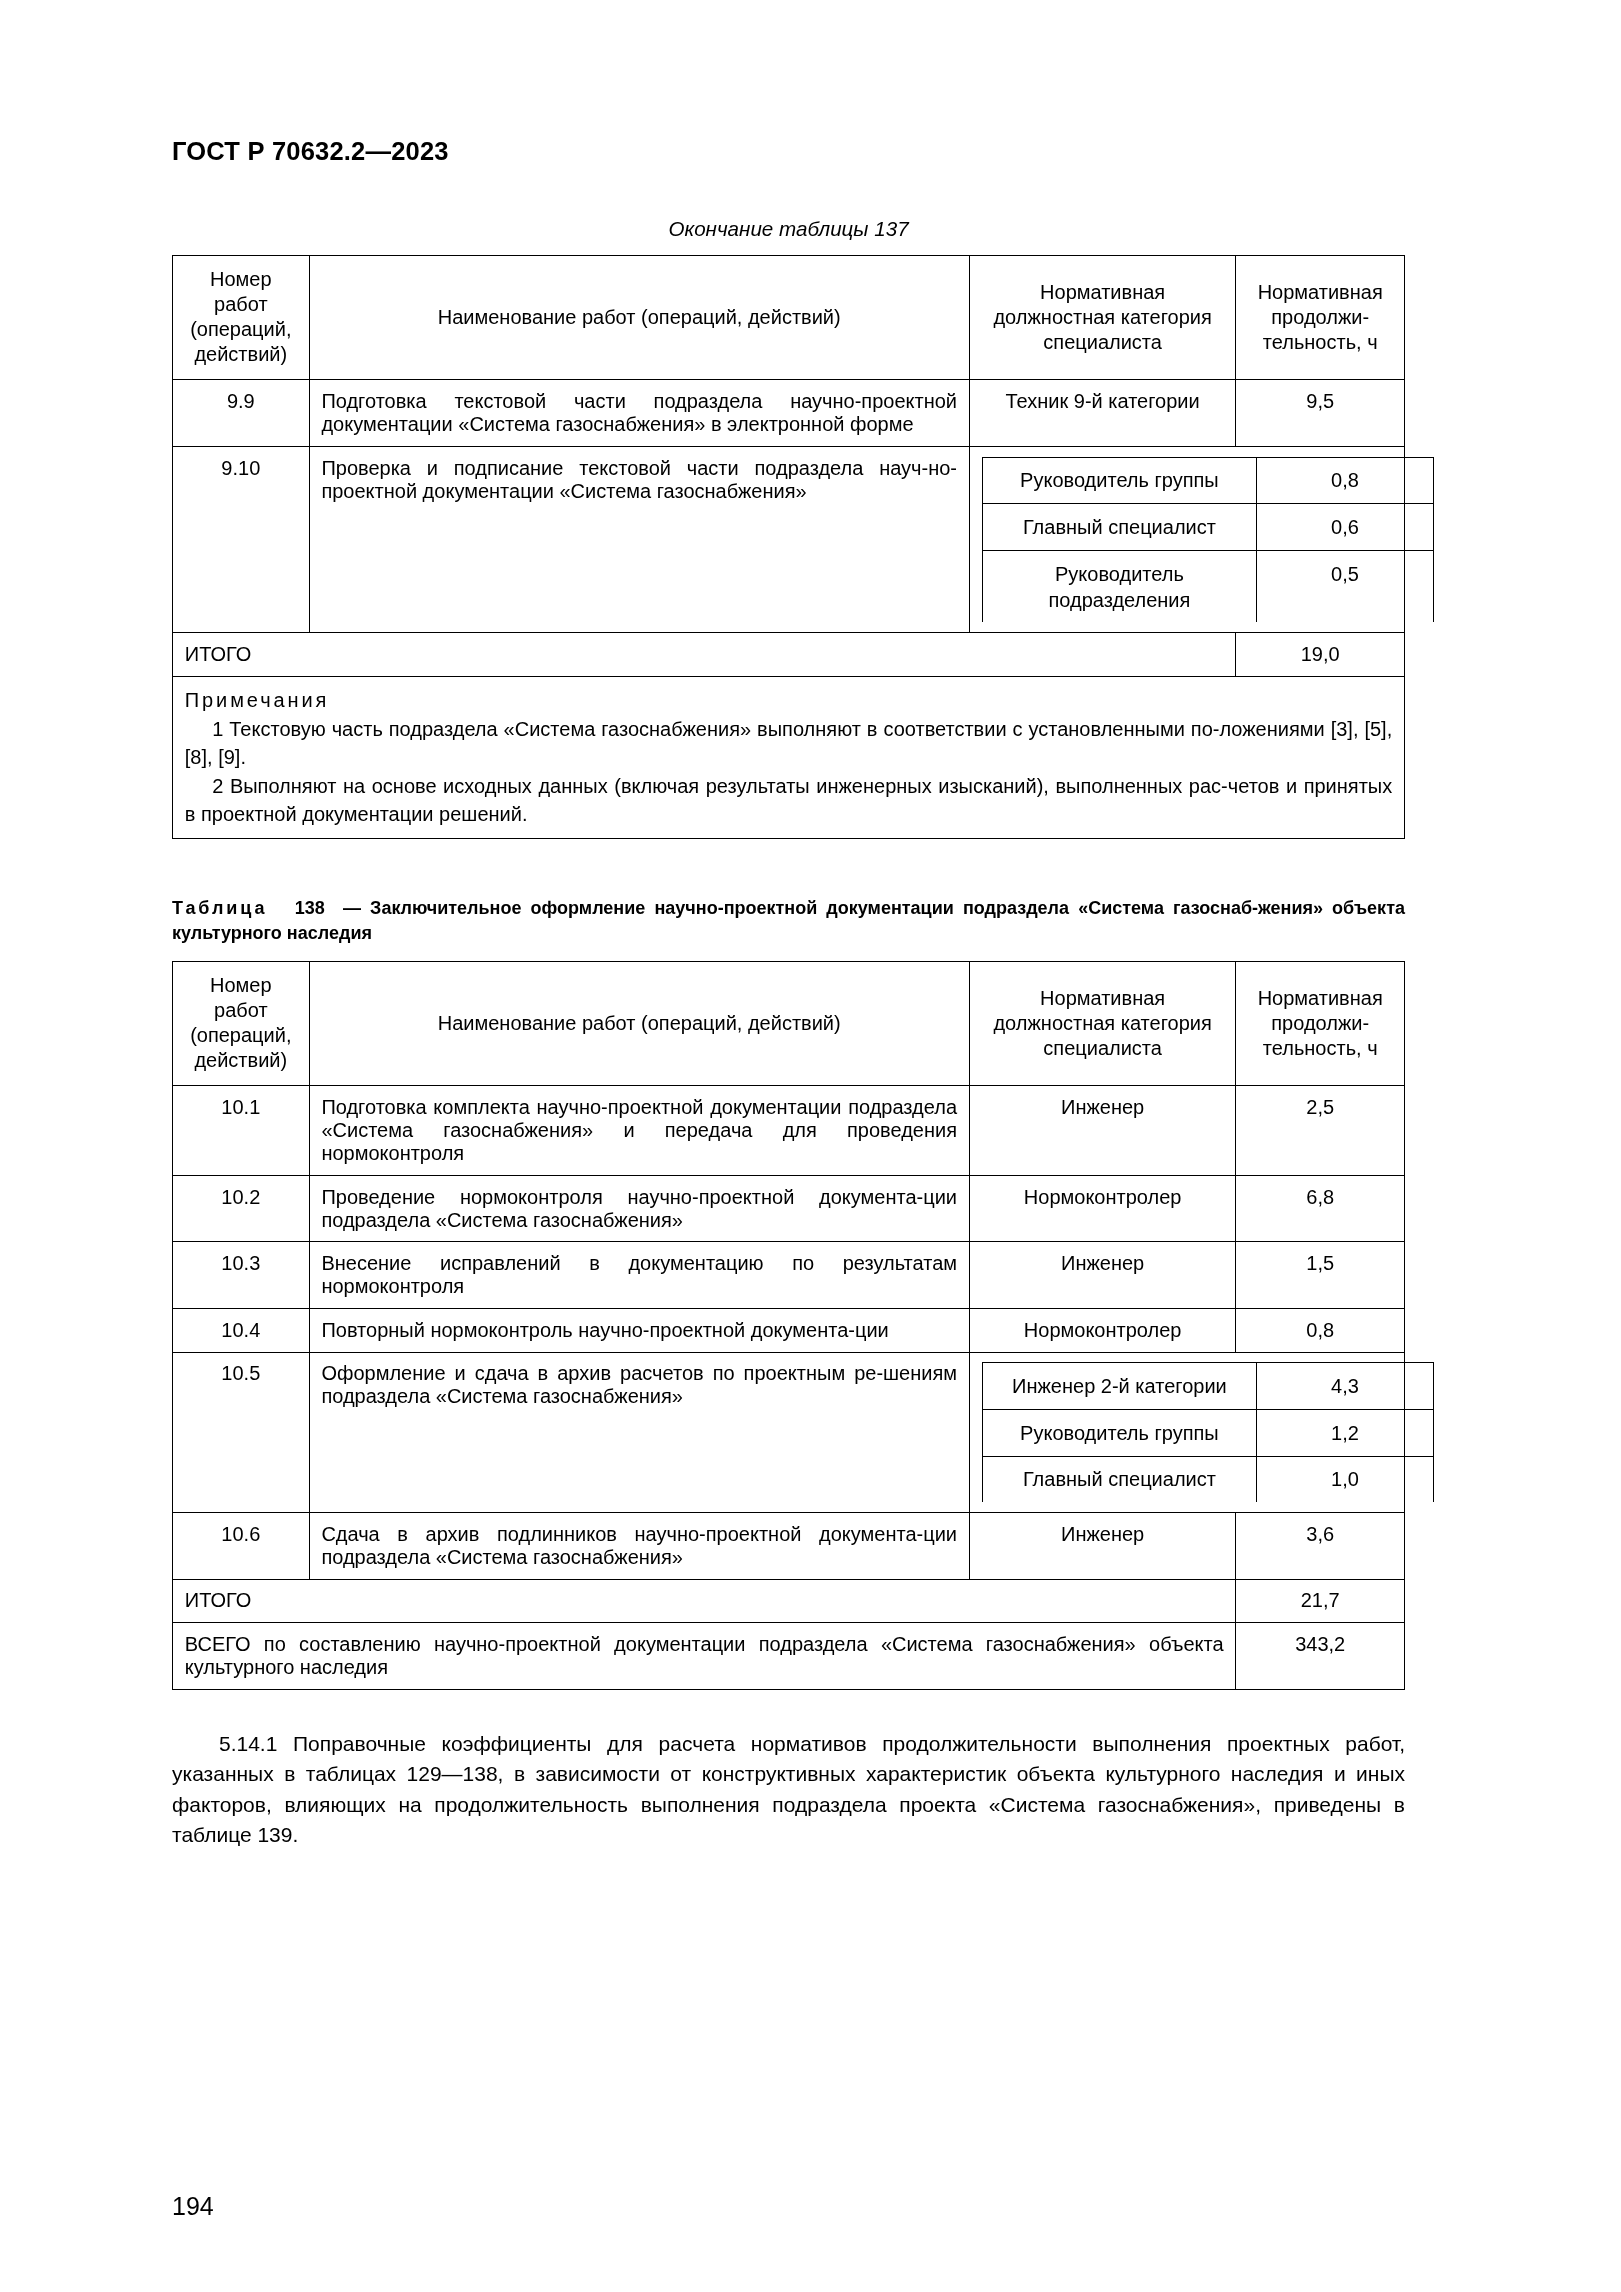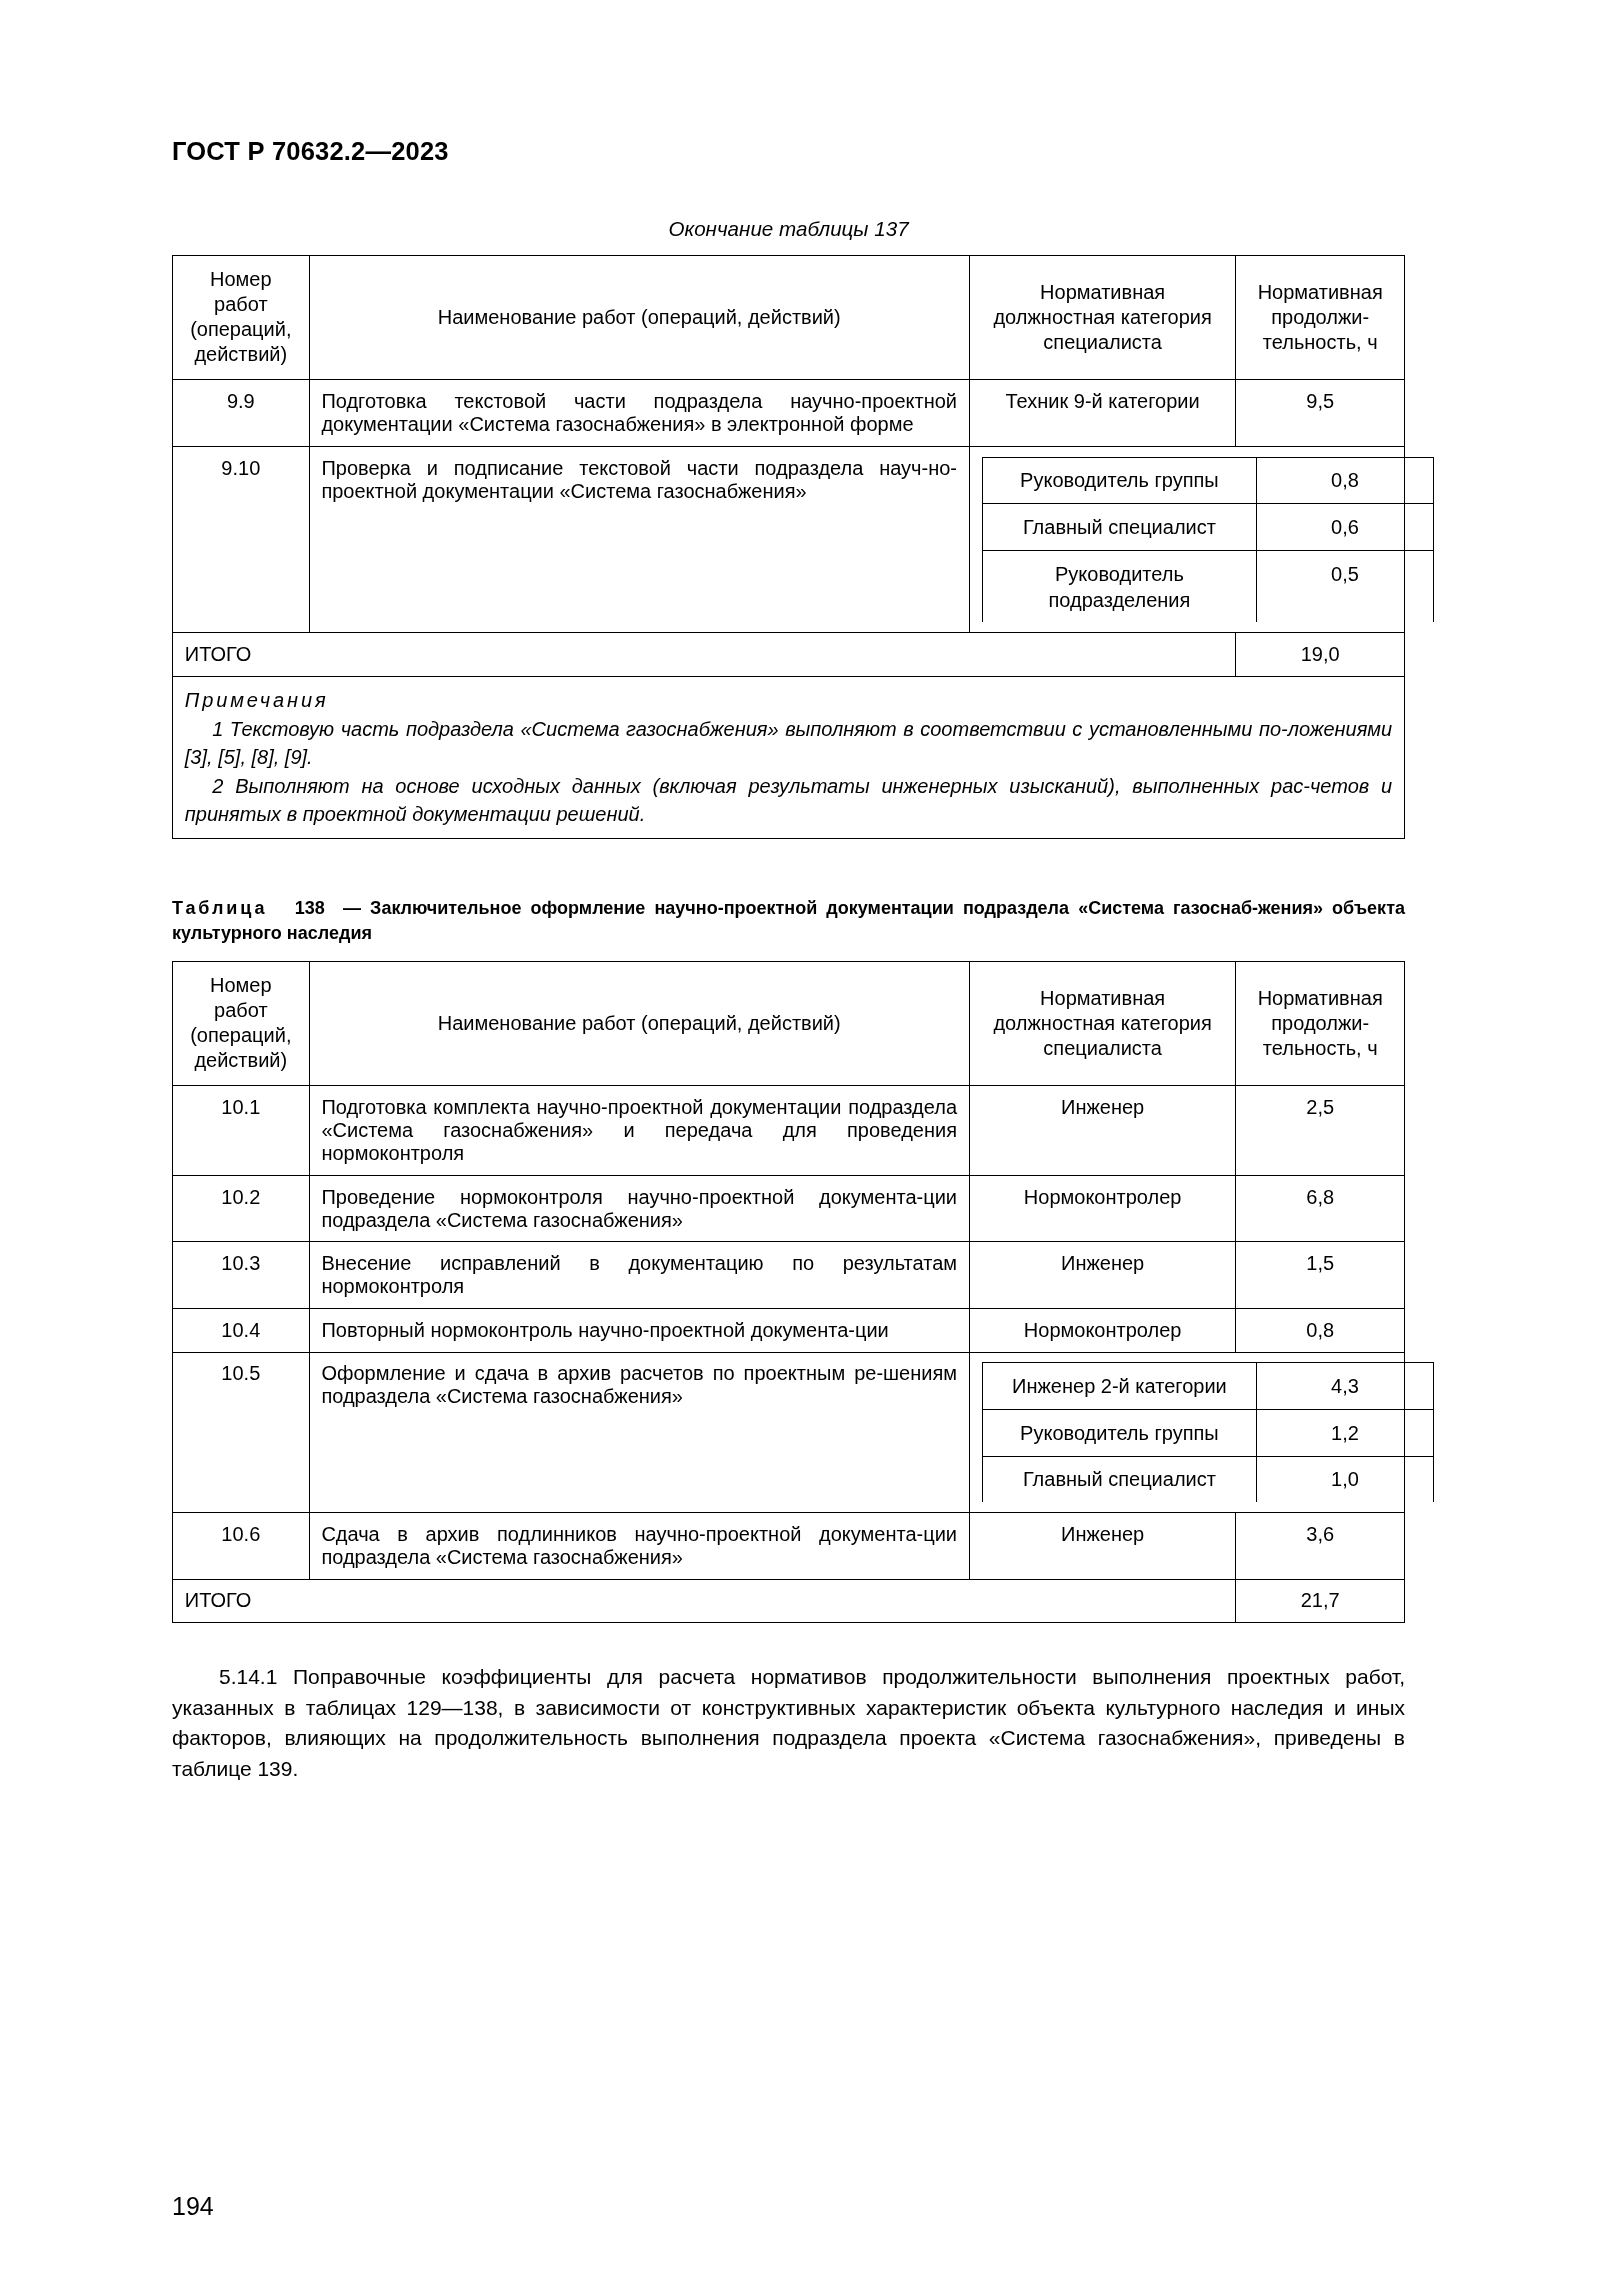--- a/index.html
+++ b/index.html
@@ -86,21 +86,21 @@
   .sub-dur { width: 152px; }
   td.nested { padding: 0; }
   .total-label { text-align: left; padding-left: 13.7px; }
   .notes {
     font-size: 20px;
     line-height: 1.38;
     text-align: justify;
     padding: 9.8px 13.7px 13.7px 13.7px;
   }
   .notes .nt-title { letter-spacing: 2.9px; }
-  .notes p { margin: 2px 0 0 0; text-indent: 27.4px; font-style: italic; }
+  .notes p { margin: 2px 0 0 0; text-indent: 27.4px; }
   .notes .nt-head { margin: 0; text-indent: 0; }
   .body-par {
     font-size: 21px;
     line-height: 1.45;
     text-align: justify;
     margin-top: 39px;
     text-indent: 47px;
   }
   .page-number {
     position: absolute;
@@ -270,20 +270,24 @@
       <tr>
         <td class="c-num">10.6</td>
         <td class="c-name">Сдача в архив подлинников научно-проектной документа-ции подраздела «Система газоснабжения»</td>
         <td class="c-cat cell-center-mid">Инженер</td>
         <td class="c-dur cell-center-mid">3,6</td>
       </tr>
       <tr>
         <td class="total-label" colspan="3">ИТОГО</td>
         <td class="c-dur cell-center-mid">21,7</td>
       </tr>
+      <tr>
+        <td class="total-label justify-cell" colspan="3">ВСЕГО по составлению научно-проектной документации подраздела «Система газоснабжения» объекта культурного наследия</td>
+        <td class="c-dur cell-center-mid">343,2</td>
+      </tr>
     </tbody>
   </table>
 
   <p class="body-par">5.14.1 Поправочные коэффициенты для расчета нормативов продолжительности выполнения проектных работ, указанных в таблицах 129—138, в зависимости от конструктивных характеристик объекта культурного наследия и иных факторов, влияющих на продолжительность выполнения подраздела проекта «Система газоснабжения», приведены в таблице 139.</p>
 
   <div class="page-number">194</div>
 </div>
 
 
 </body></html>

